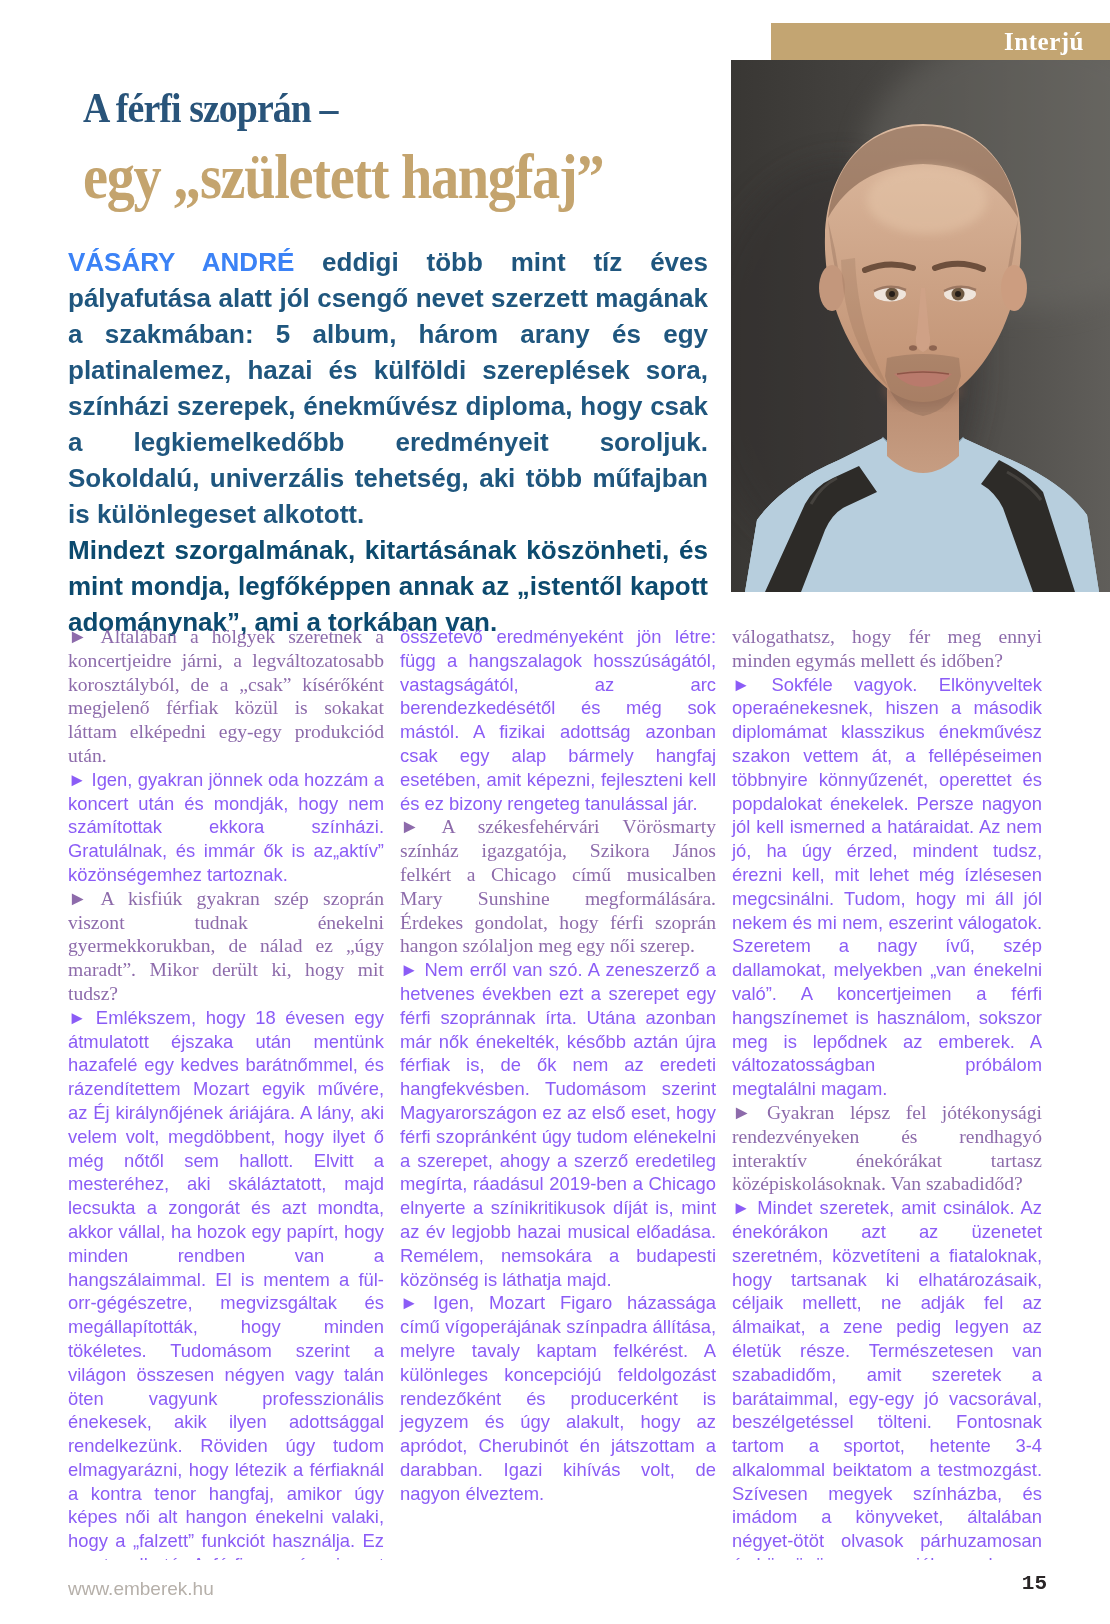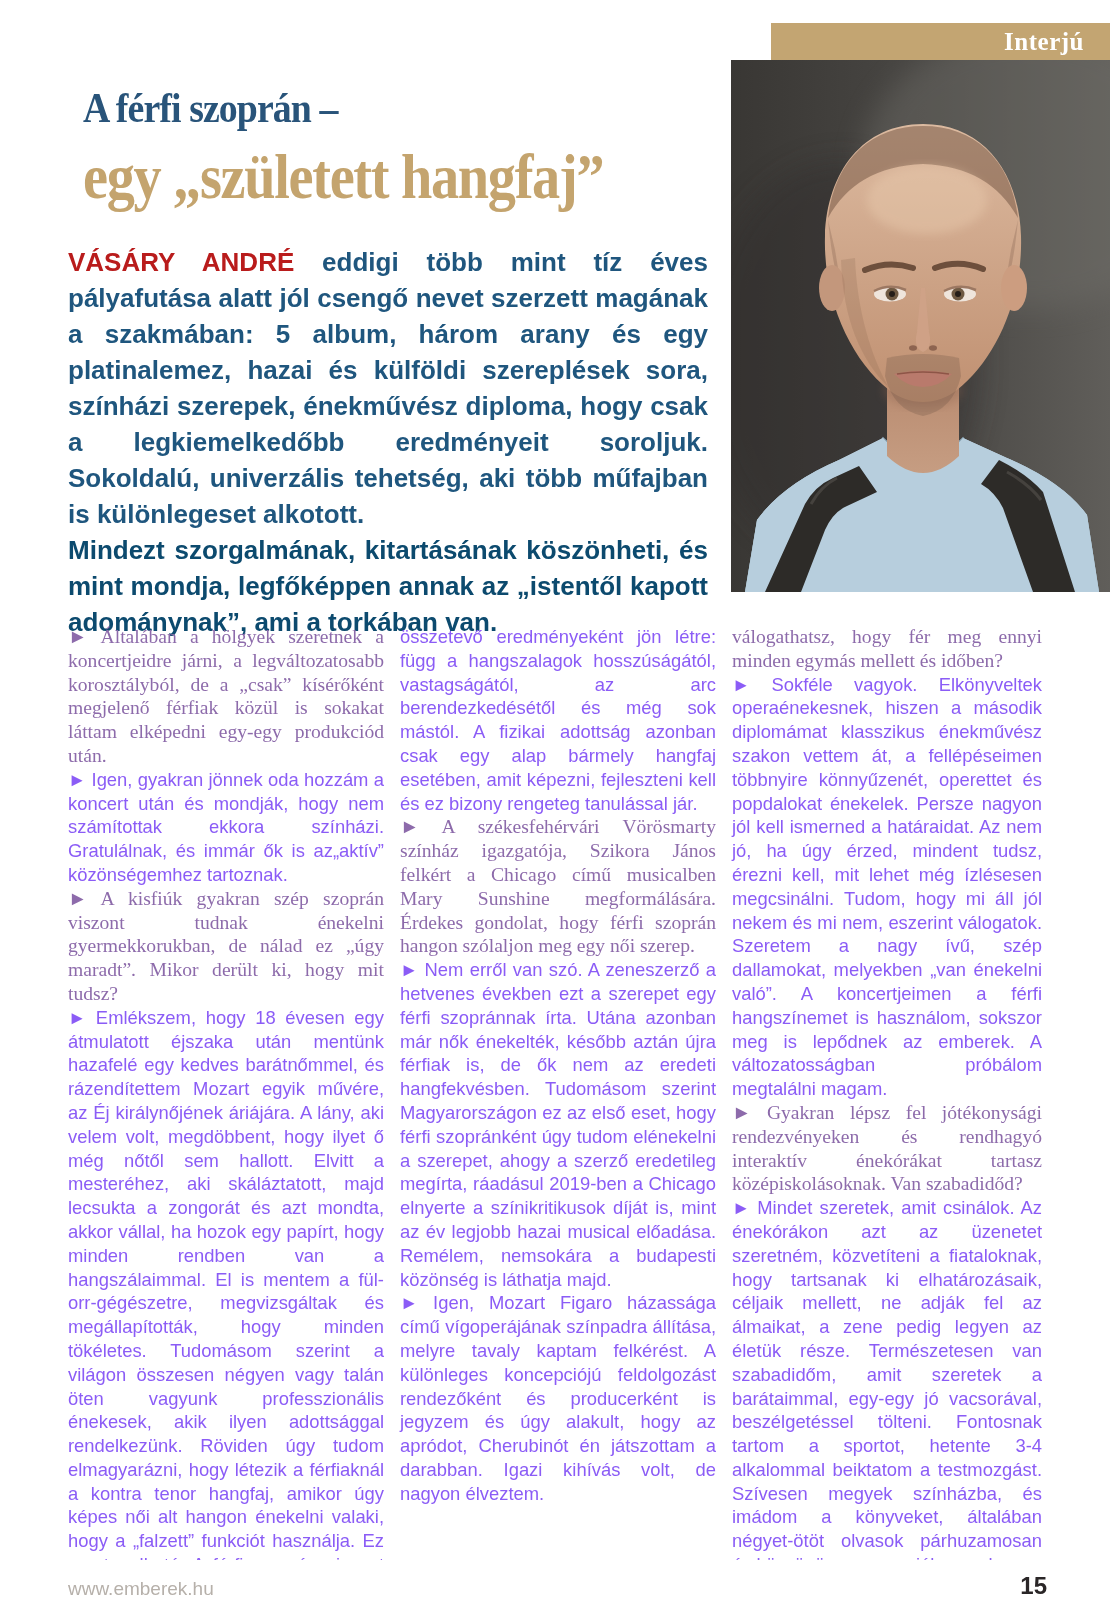--- a/index.html
+++ b/index.html
@@ -16,36 +16,36 @@
   
   .titleblock{position:absolute;left:68px;top:84px;margin-left:15px;}
   .title1{font-family:"Liberation Serif",serif;font-weight:700;font-size:42px;color:#29547a;
           transform:scaleX(.9);transform-origin:left top;letter-spacing:-1px;white-space:nowrap;}
   .title2{font-family:"Liberation Serif",serif;font-weight:700;font-size:64px;color:#c4a46e;
           transform:scaleX(.88);transform-origin:left top;letter-spacing:-1.5px;white-space:nowrap;margin-top:8px;}
 
   
   .lead{position:absolute;left:68px;top:244px;width:640px;font-weight:700;font-size:26px;
         line-height:36px;color:#1f567e;text-align:justify;}
-  .lead .name{color:#b91c1c;}
+  .lead .name{color:#3b82f6;}
   .lead-gold{color:#0c4a6e;margin-top:0;}
   .lead p{margin:0;}
 
   
   .cols{position:absolute;left:68px;top:625px;width:974px;height:935px;overflow:hidden;
         display:grid;grid-template-columns:316px 316px 310px;column-gap:16px;}
   .col{text-align:justify;hyphens:auto;}
   .col p{margin:0;}
   .answer,.answer_cont{font-size:18.4px;line-height:23.8px;color:#8b5cf6;}
   .question,.question_cont{font-family:"Liberation Serif",serif;font-size:19.6px;line-height:23.8px;
         color:#8d6bab;font-weight:500;}
 
   
   .footer-url{position:absolute;left:68px;top:1578px;font-size:19px;color:#b6b0aa;}
-  .page-num{position:absolute;right:63px;top:1572px;font-size:24px;font-weight:600;color:#2a2627;}
+  .page-num{position:absolute;right:63px;top:1572px;font-size:21px;font-weight:600;color:#2a2627;font-family:Liberation Mono, monospace;}
 </style>
 </head>
 <body>
 
 <div class="page">
 
   <div class="banner">
     <span>Interjú</span>
   </div>
 

